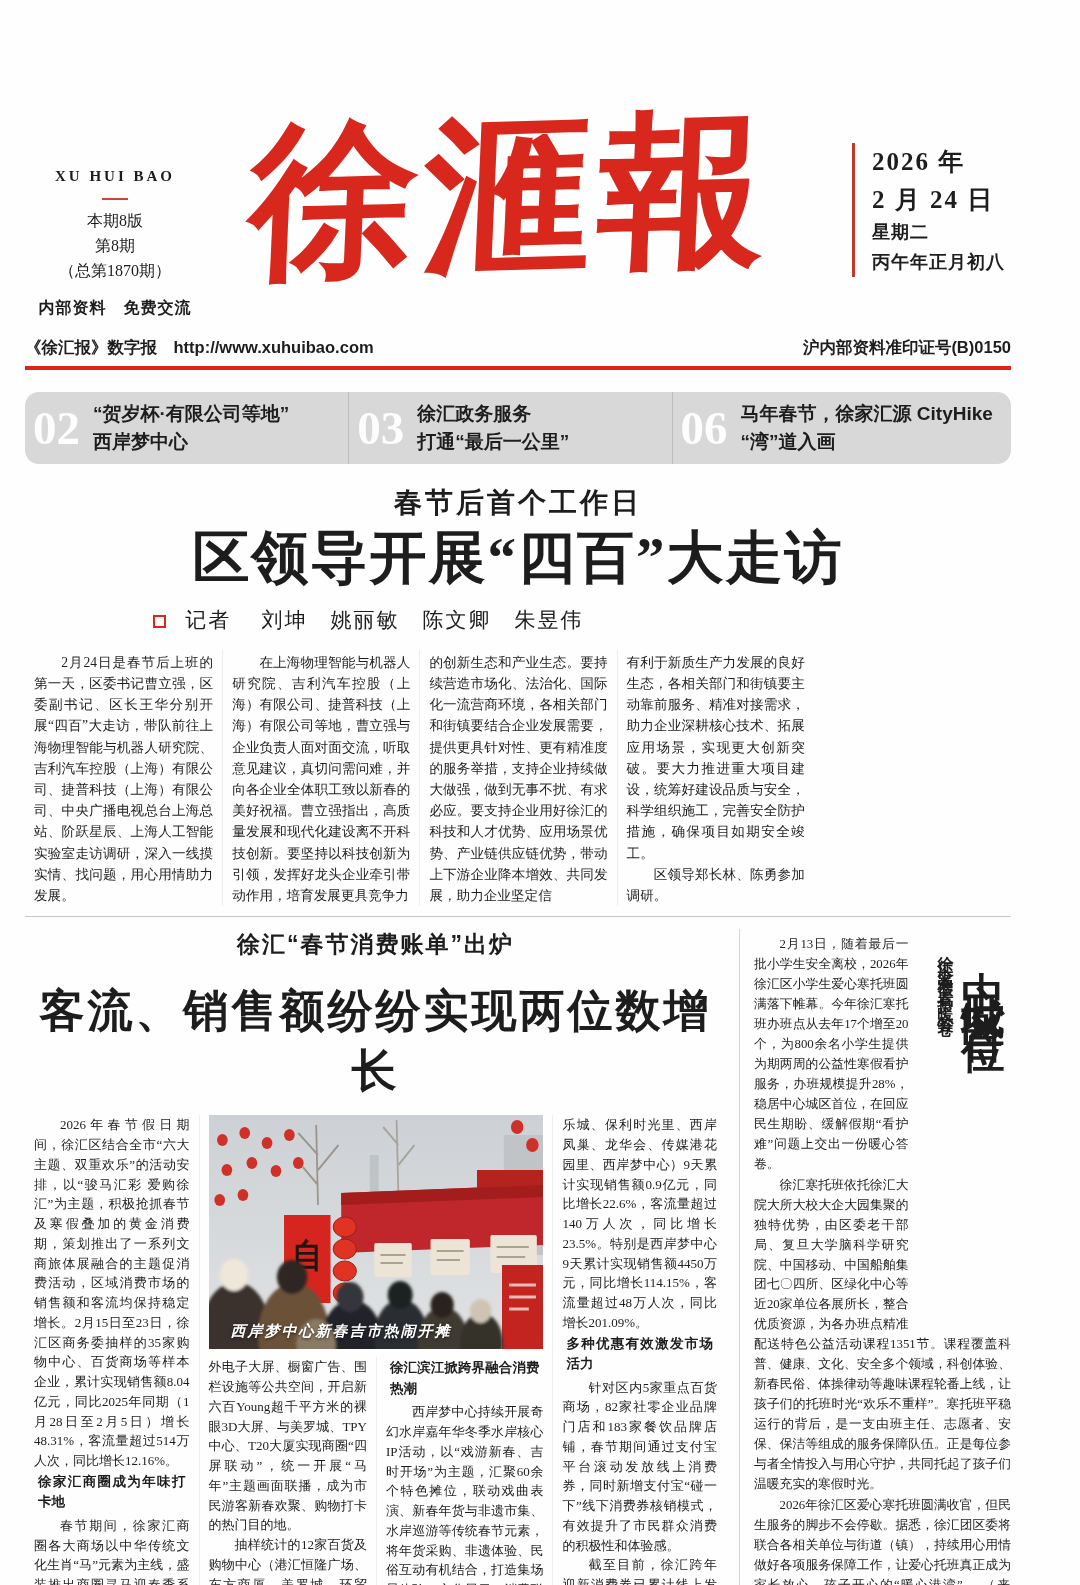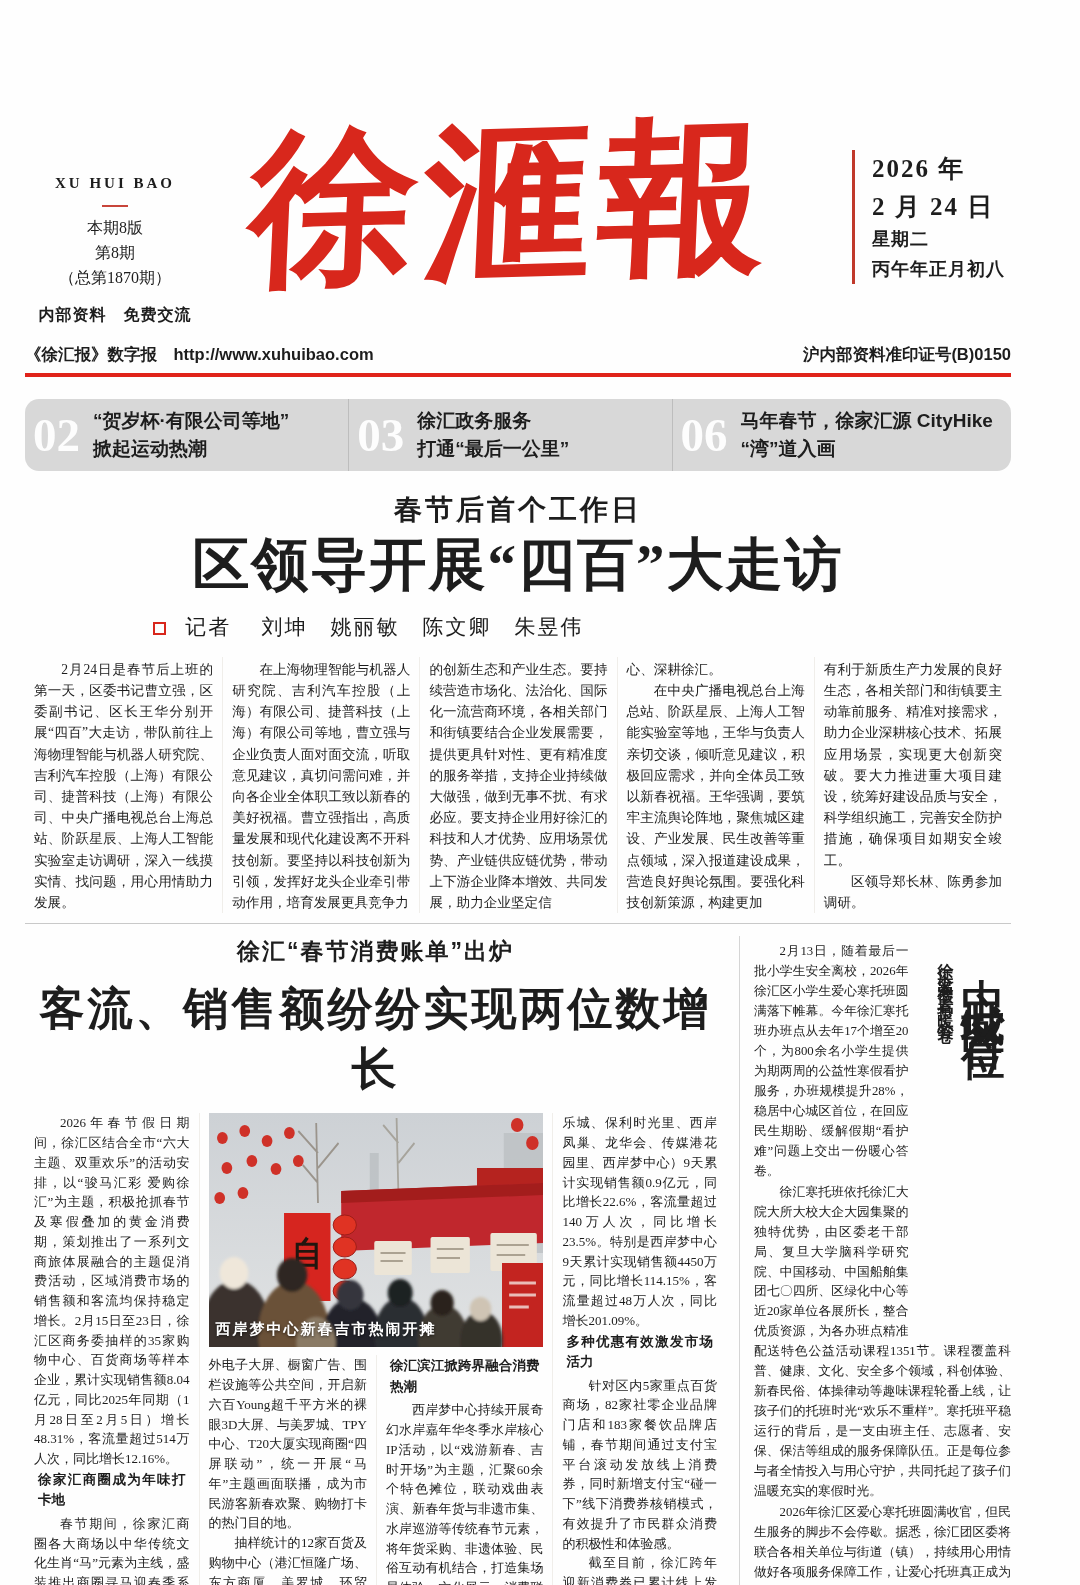--- a/index.html
+++ b/index.html
@@ -1,18 +1,18 @@
 <!DOCTYPE html>
 <html><head>
 <meta charset="utf-8">
 <style>
   * { margin:0; padding:0; box-sizing:border-box; }
   html,body { width:1080px; height:1585px; background:#fefefe; overflow:hidden;
     font-family:"Liberation Serif","DejaVu Serif",serif; color:#1d1d1d; }
-  .page { width:1036px; height:1585px; padding:16px 25px; overflow:hidden; }
+  .page { width:1036px; height:1585px; padding:9px 25px; overflow:hidden; }
 
   
   .masthead { display:flex; margin-top:78px; height:238px; }
   .mh-left { width:180px; display:flex; flex-direction:column; align-items:center;
     padding-top:78px; font-size:16px; line-height:1.55; }
   .mh-roman { font-size:15px; letter-spacing:3px; font-weight:600; }
   .mh-rule { width:26px; height:2px; background:#c8453a; margin:10px 0 9px; }
   .mh-note { margin-top:auto; padding-bottom:4px; font-size:16px; font-weight:600; letter-spacing:1px; }
   .mh-title { flex:1; text-align:center; color:#d8271c; font-weight:900;
     font-size:168px; line-height:218px; letter-spacing:6px;
@@ -54,35 +54,35 @@
   p.cont { text-indent:0; }
 
   .divider { border:none; border-top:1px solid #c9c9c9; margin:10px 0 12px; }
 
   
   .lower { display:flex; align-items:stretch; }
   .a2 { flex:1; min-width:0; }
   .a2-kicker { text-align:center; font-size:23px; font-weight:700; letter-spacing:2px;
     font-family:"Liberation Sans","DejaVu Sans",sans-serif; }
   .a2-headline { text-align:center; font-size:45px; font-weight:900; letter-spacing:3px;
-    margin:12px 0 14px; }
+    margin:21px 0 14px; }
   .a2-cols { display:grid; grid-template-columns:1fr 2.04fr 1fr; }
   .a2-cols .col, .a2-mid .col { padding:0 9px; font-size:13px; line-height:1.52; text-align:justify; }
   .a2-cols > .col + .a2-mid, .a2-cols > .a2-mid + .col { border-left:1px solid #f0eeea; }
   .a2-mid { min-width:0; }
   .midcols { display:grid; grid-template-columns:1fr 1fr; margin-top:8px; }
   .midcols .col + .col { border-left:1px solid #f0eeea; }
   .subhead { font-weight:700; font-family:Liberation Mono, monospace;
     font-size:13.5px; margin:2px 4px; }
 
   
   .photo { position:relative; margin:0 9px; }
   .photo svg { display:block; width:100%; height:234px; }
-  .photo-caption { position:absolute; left:7px; bottom:8px; color:#fff;
-    font-size:15px; font-weight:700; letter-spacing:2px;
+  .photo-caption { position:absolute; left:22px; bottom:8px; color:#fff;
+    font-size:15px; font-weight:700; font-style:italic; letter-spacing:2px;
     text-shadow:0 1px 3px rgba(0,0,0,.65); }
 
   
   .a3 { width:272px; border-left:1px solid #d5d5d5; margin-left:13px; padding:6px 0 0 14px;
     font-size:12.8px; line-height:1.56; text-align:justify; }
   .vhead { float:right; writing-mode:vertical-rl; height:380px; margin:2px 2px 10px 14px; }
   .vtitle { font-size:43px; font-weight:900; letter-spacing:12px; line-height:1.2; }
   .vsub { font-size:16px; font-weight:700; letter-spacing:5px; padding-top:6px;
     font-family:"Liberation Sans","DejaVu Sans",sans-serif; margin-left:10px; }
   .a3 p { margin-bottom:1px; }
@@ -117,21 +117,21 @@
     <span>《徐汇报》数字报　http://www.xuhuibao.com</span>
     <span>沪内部资料准印证号(B)0150</span>
   </div>
   <div class="redline"></div>
 
   <div class="teasers">
     <div class="teaser">
       <span class="t-num">02</span>
       <span class="t-text">
         <span>“贺岁杯·有限公司等地”</span><br>
-        <span>掀起运动热潮</span>
+        <span>西岸梦中心</span>
       </span>
     </div>
     <div class="teaser">
       <span class="t-num">03</span>
       <span class="t-text">
         <span>徐汇政务服务</span><br>
         <span>打通“最后一公里”</span>
       </span>
     </div>
     <div class="teaser">
@@ -153,24 +153,20 @@
     </div>
     <div class="cols5">
       <div class="col">
         <p class="ind">2月24日是春节后上班的第一天，区委书记曹立强，区委副书记、区长王华分别开展“四百”大走访，带队前往上海物理智能与机器人研究院、吉利汽车控股（上海）有限公司、捷普科技（上海）有限公司、中央广播电视总台上海总站、阶跃星辰、上海人工智能实验室走访调研，深入一线摸实情、找问题，用心用情助力发展。</p>
       </div>
       <div class="col">
         <p class="ind">在上海物理智能与机器人研究院、吉利汽车控股（上海）有限公司、捷普科技（上海）有限公司等地，曹立强与企业负责人面对面交流，听取意见建议，真切问需问难，并向各企业全体职工致以新春的美好祝福。曹立强指出，高质量发展和现代化建设离不开科技创新。要坚持以科技创新为引领，发挥好龙头企业牵引带动作用，培育发展更具竞争力</p>
       </div>
       <div class="col">
         <p class="cont">的创新生态和产业生态。要持续营造市场化、法治化、国际化一流营商环境，各相关部门和街镇要结合企业发展需要，提供更具针对性、更有精准度的服务举措，支持企业持续做大做强，做到无事不扰、有求必应。要支持企业用好徐汇的科技和人才优势、应用场景优势、产业链供应链优势，带动上下游企业降本增效、共同发展，助力企业坚定信</p>
-      </div>
-      <div class="col">
-        <p class="cont">心、深耕徐汇。</p>
-        <p class="ind">在中央广播电视总台上海总站、阶跃星辰、上海人工智能实验室等地，王华与负责人亲切交谈，倾听意见建议，积极回应需求，并向全体员工致以新春祝福。王华强调，要筑牢主流舆论阵地，聚焦城区建设、产业发展、民生改善等重点领域，深入报道建设成果，营造良好舆论氛围。要强化科技创新策源，构建更加</p>
       </div>
       <div class="col">
         <p class="cont">有利于新质生产力发展的良好生态，各相关部门和街镇要主动靠前服务、精准对接需求，助力企业深耕核心技术、拓展应用场景，实现更大创新突破。要大力推进重大项目建设，统筹好建设品质与安全，科学组织施工，完善安全防护措施，确保项目如期安全竣工。</p>
         <p class="ind">区领导郑长林、陈勇参加调研。</p>
       </div>
     </div>
   </div>
 
   <hr class="divider">
 

